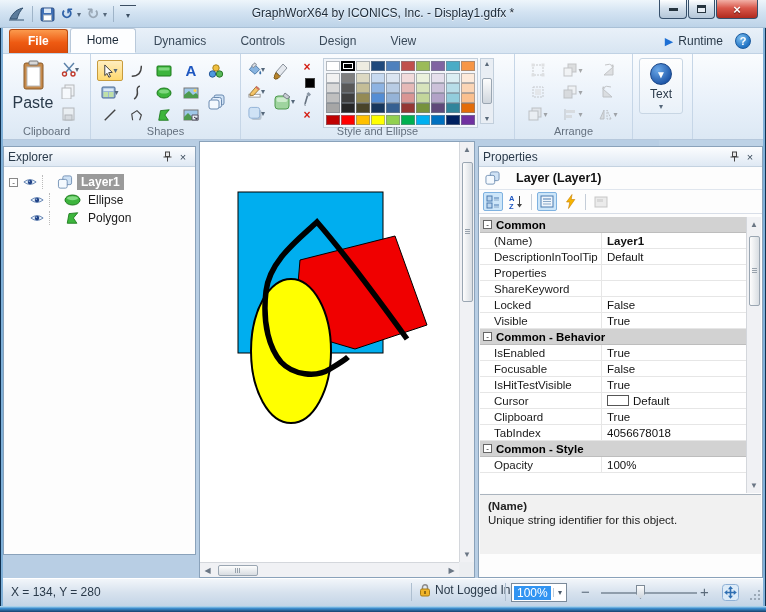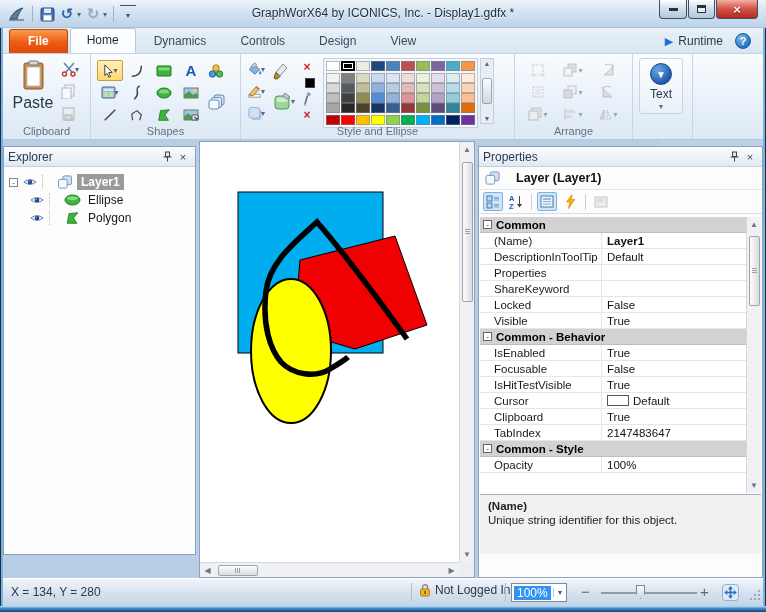--- a/index.html
+++ b/index.html
@@ -770,21 +770,21 @@
           </div>
           <div class="grow">
             <div class="nm">Clipboard</div>
             <div class="vl">
               <span>True</span>
             </div>
           </div>
           <div class="grow">
             <div class="nm">TabIndex</div>
             <div class="vl">
-              <span>2147483647</span>
+              <span>4056678018</span>
             </div>
           </div>
           <div class="grow cat">
             <span class="cexp">-</span>
             <b>Common - Style</b>
           </div>
           <div class="grow">
             <div class="nm">Opacity</div>
             <div class="vl">
               <span>100%</span>

